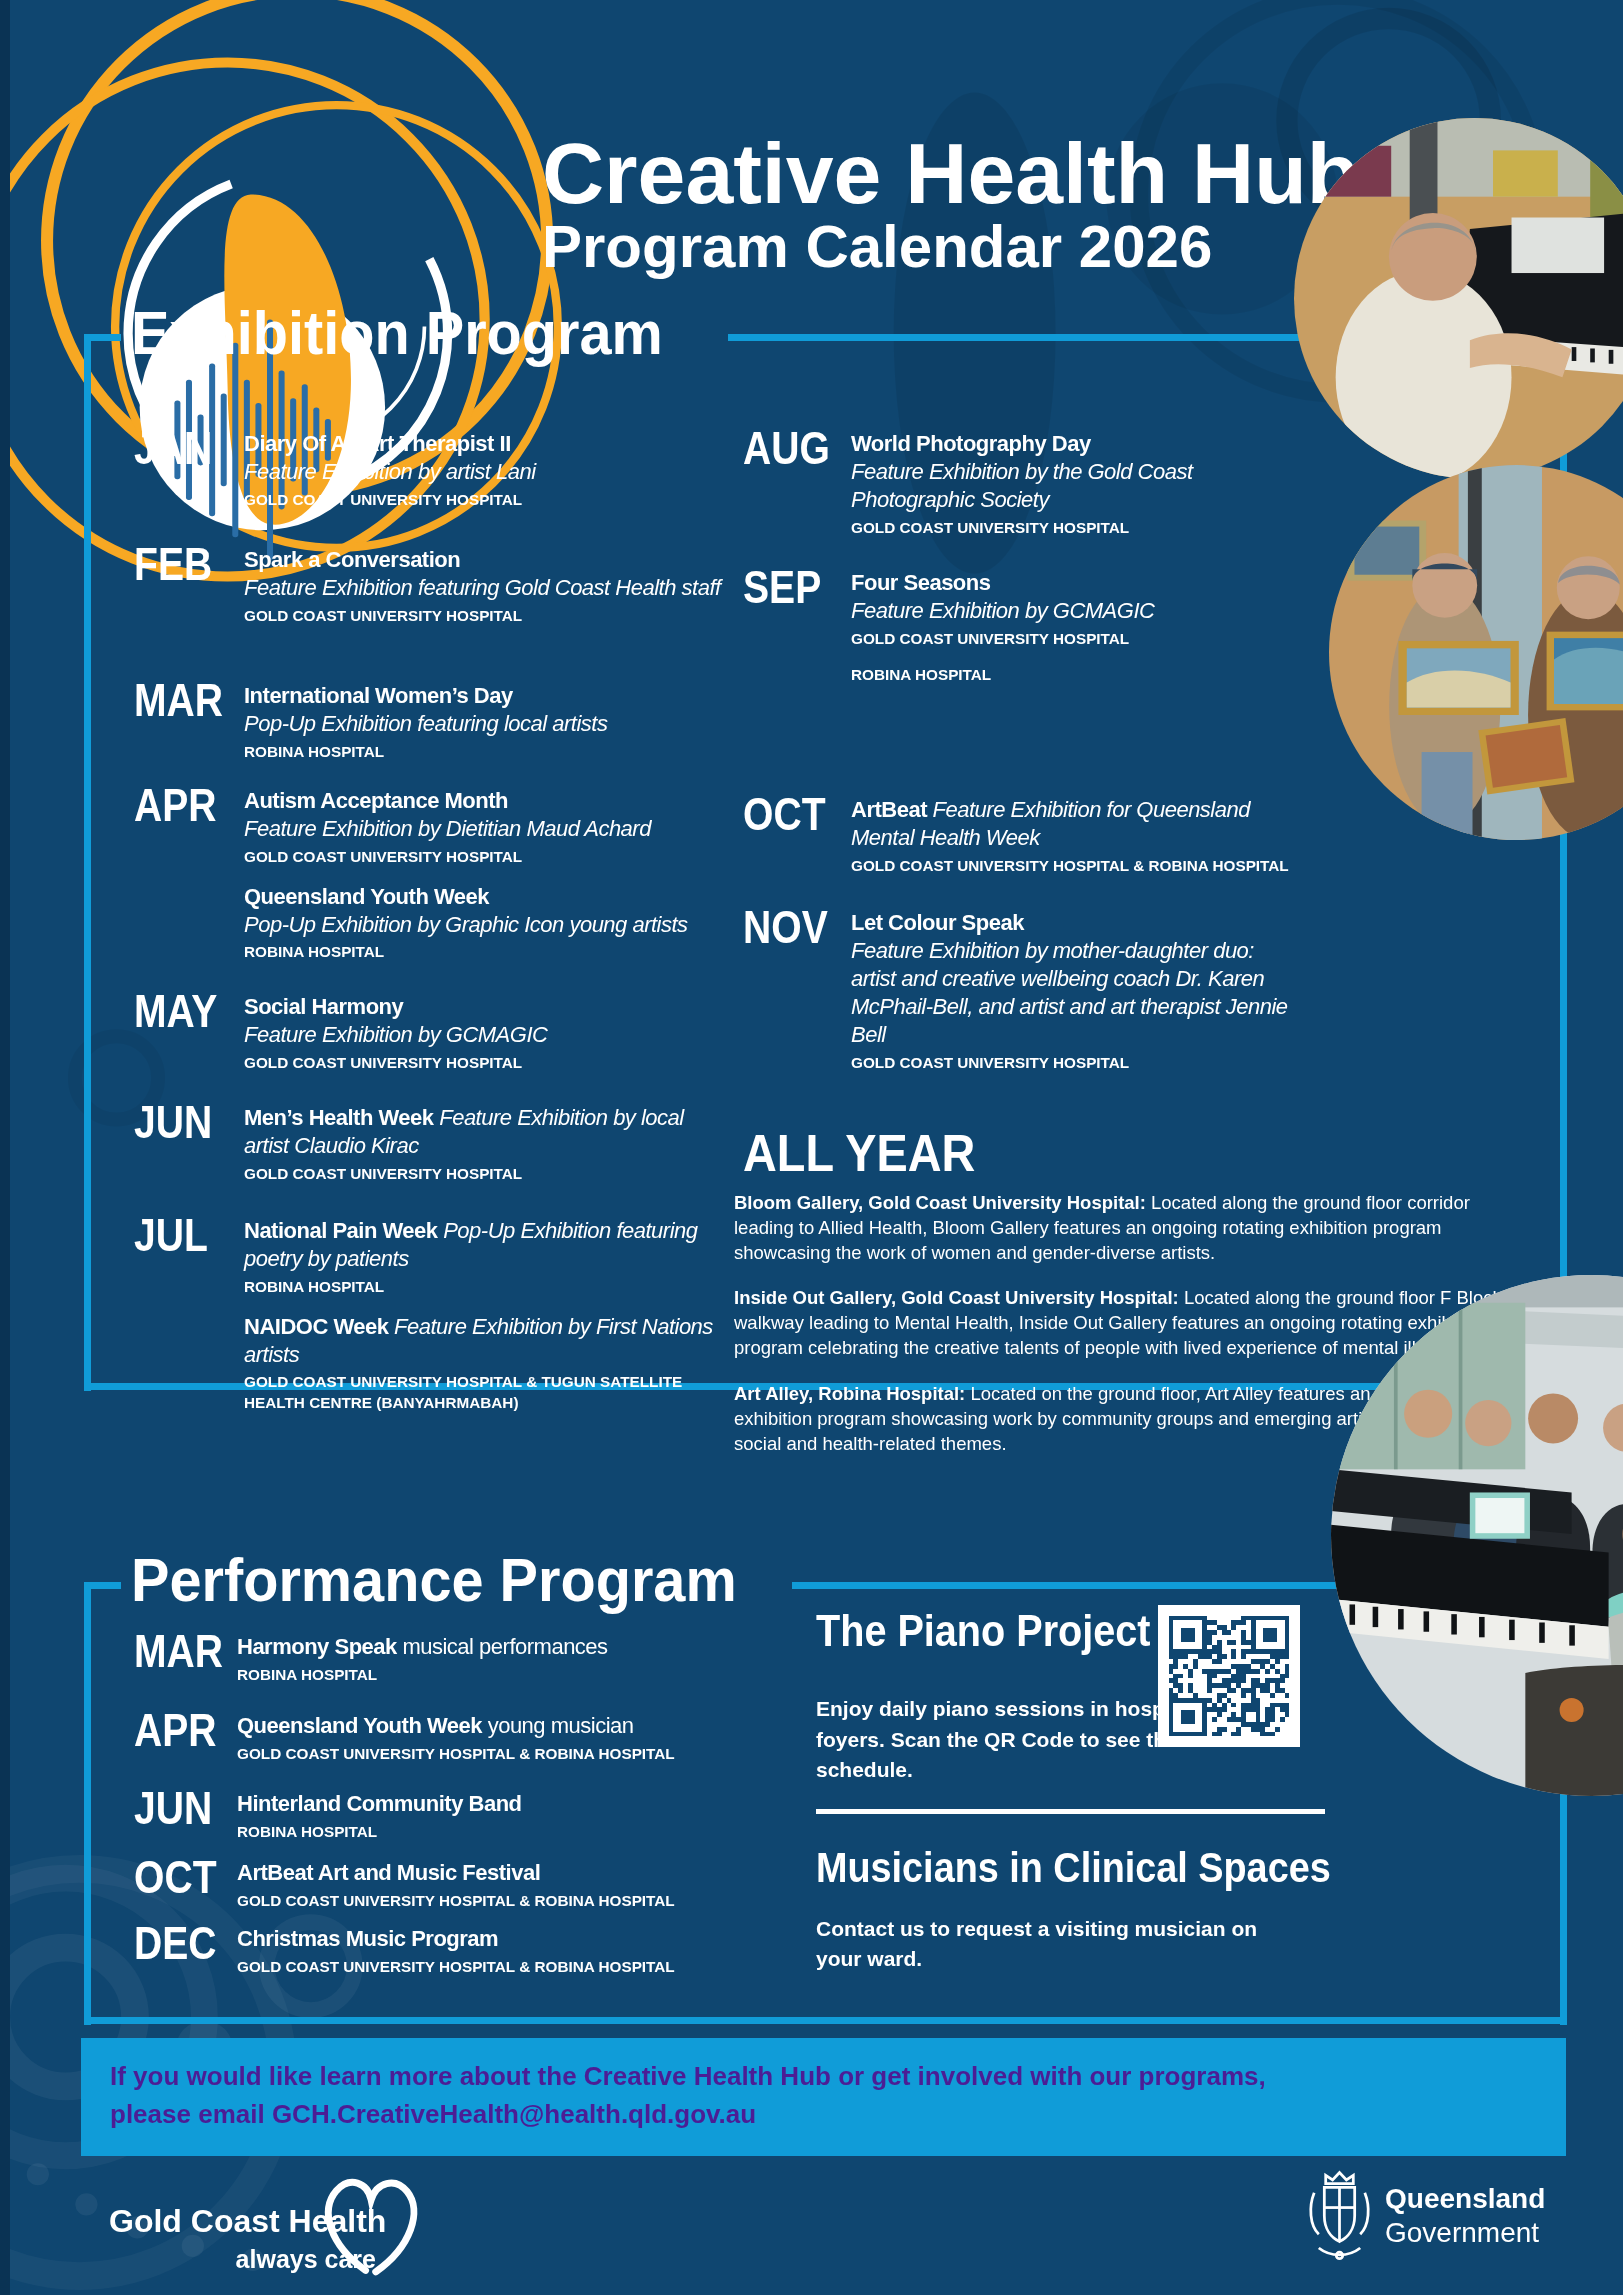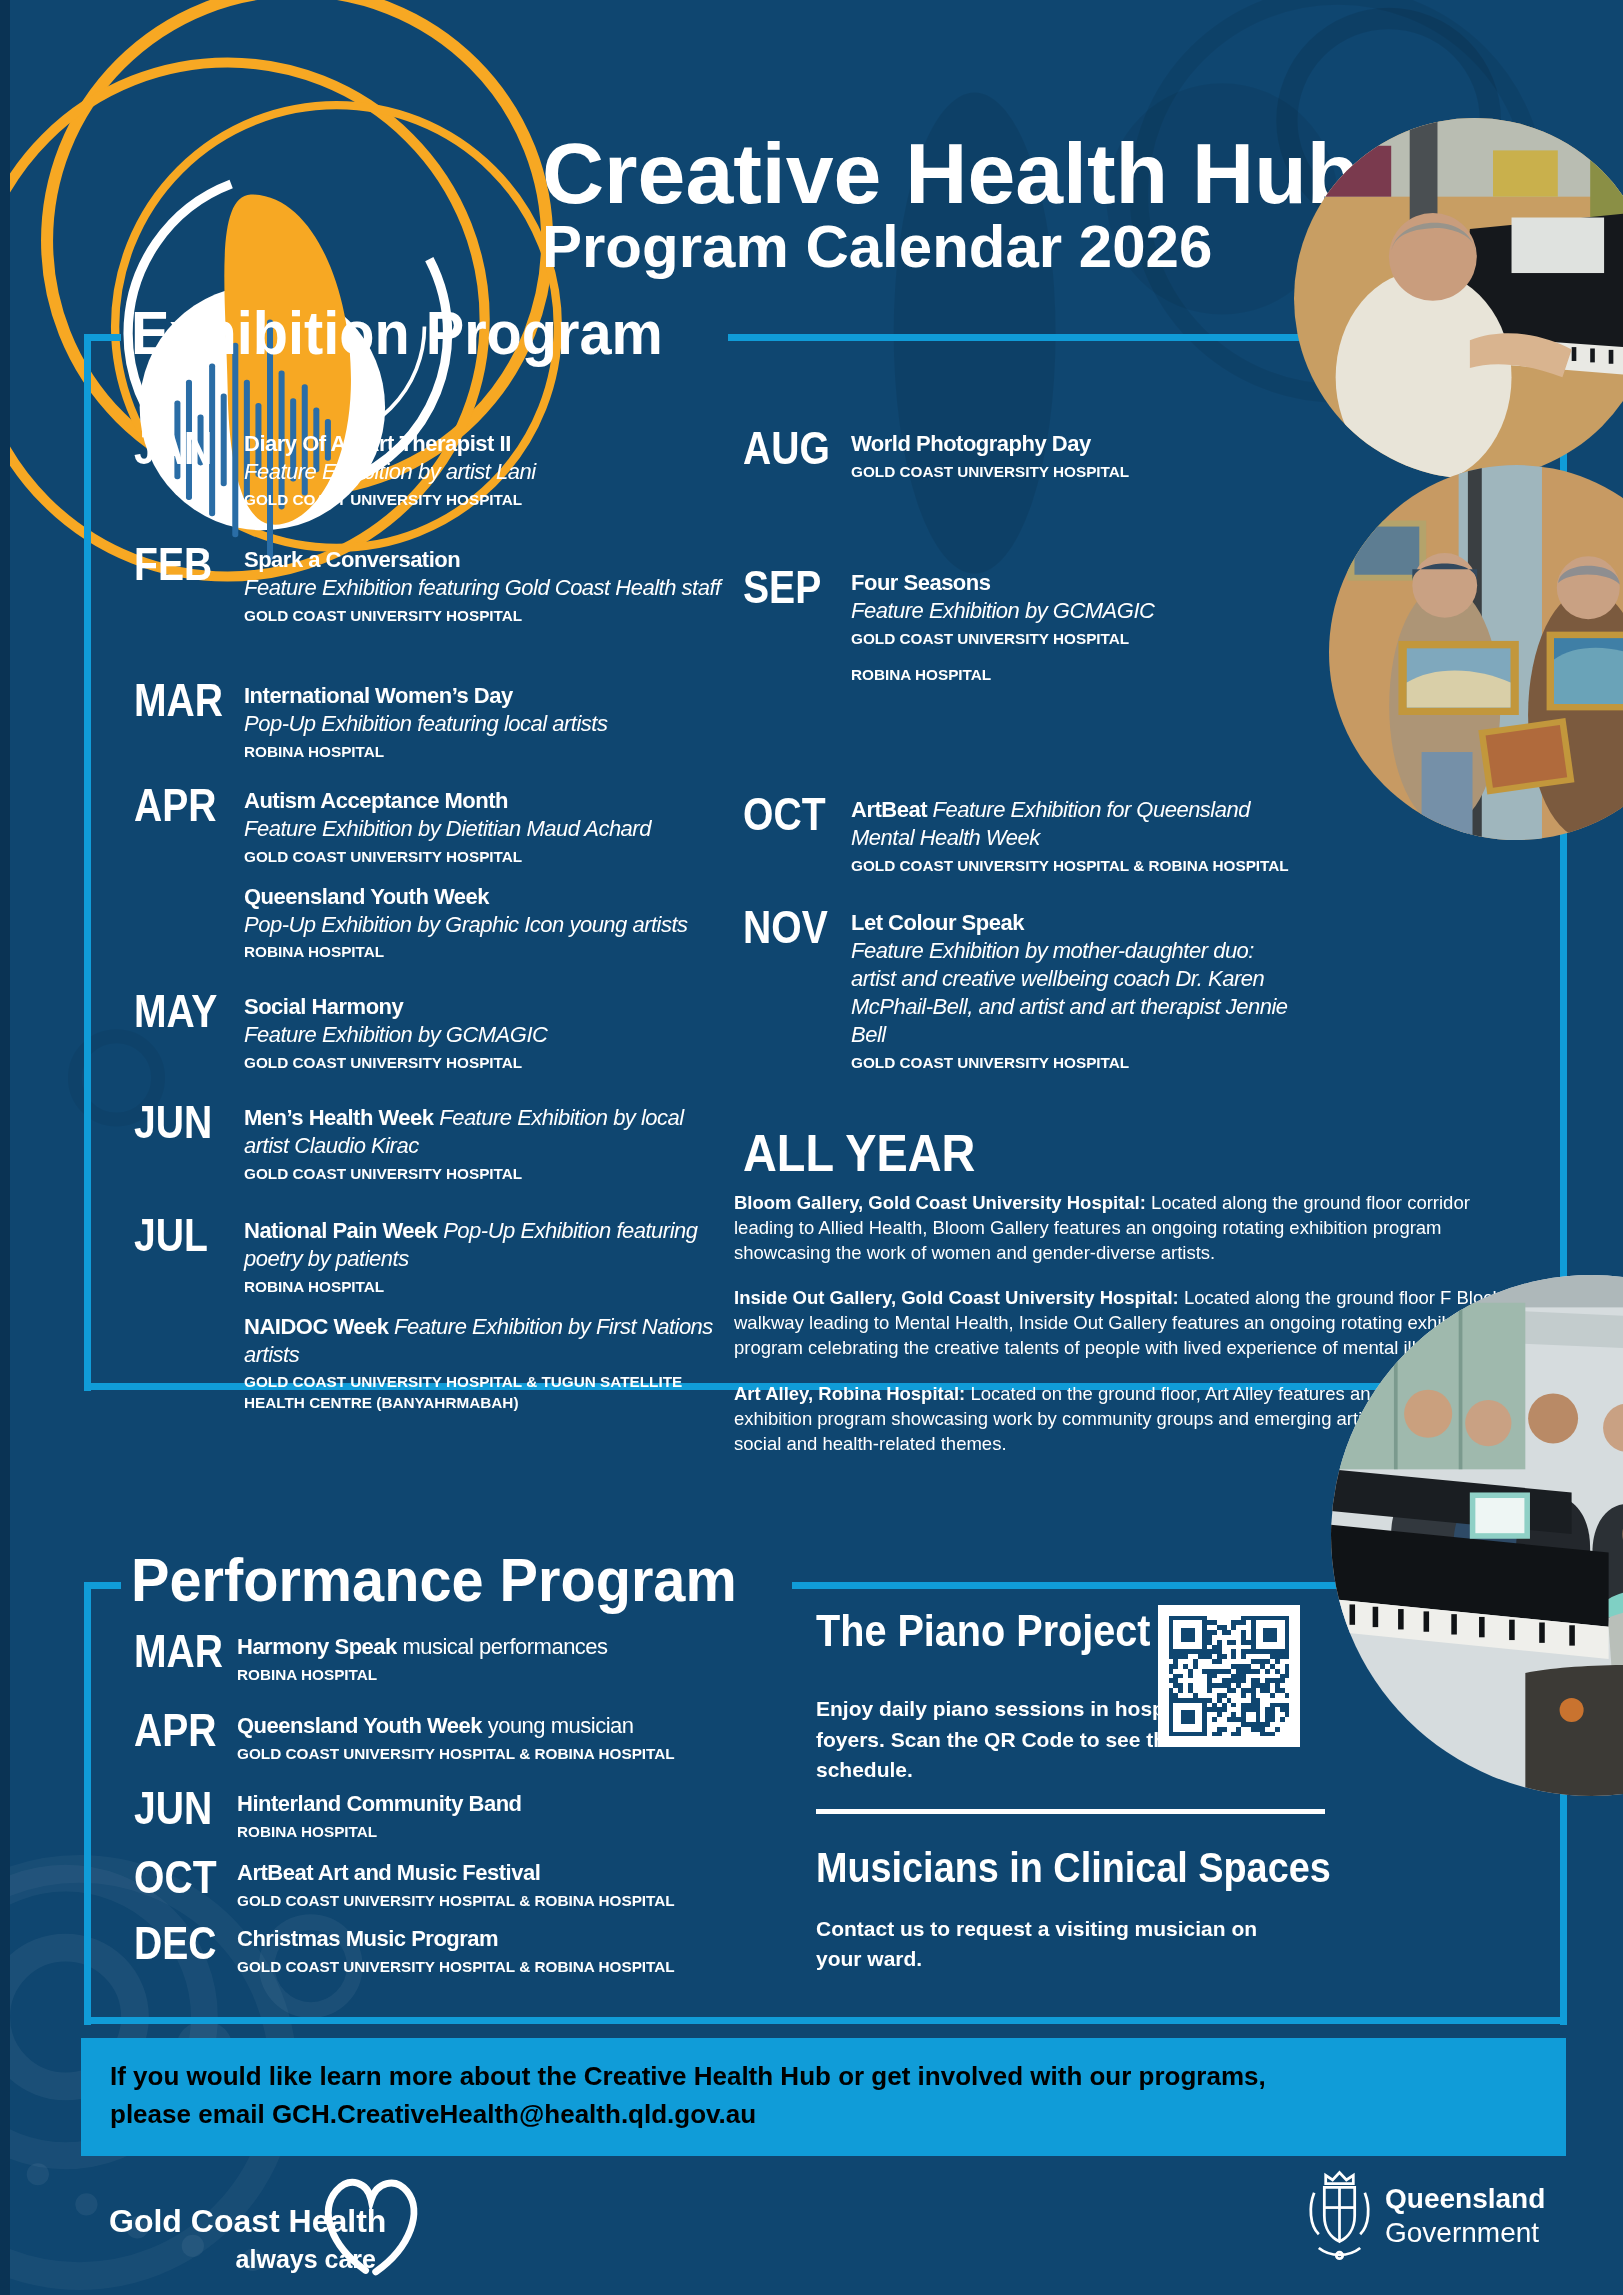--- a/index.html
+++ b/index.html
@@ -23,21 +23,21 @@
   .evs{font-style:italic;font-weight:400;}
   .evn{font-weight:400;}
   .evv{font-size:15.3px;line-height:20.4px;font-weight:700;letter-spacing:0;margin-top:3.7px;}
   
   .ay{font-size:18.5px;line-height:25px;margin:0 0 20.4px 0;font-weight:400;}
   .ay b{font-weight:700;}
   
   .blk-body{position:absolute;font-weight:700;font-size:21px;line-height:30.5px;z-index:4;}
   
   .banner{position:absolute;left:71px;top:2038px;width:1485px;height:118px;background:#109cd8;z-index:7;}
-  .banner-text{padding:19.4px 0 0 29px;font-weight:700;font-size:26px;line-height:38px;color:#000000;}
+  .banner-text{padding:19.4px 0 0 29px;font-weight:700;font-size:26px;line-height:38px;color:#4c1d95;}
   .gch-name{position:absolute;left:99px;top:2203px;font-size:32px;font-weight:700;z-index:7;white-space:nowrap;}
   .gch-tag{position:absolute;left:199px;top:2245px;width:167px;text-align:right;font-size:25px;font-weight:700;z-index:7;}
   .qld-l1{position:absolute;left:1375px;top:2183px;font-size:28px;font-weight:700;z-index:7;}
   .qld-l2{position:absolute;left:1375px;top:2217px;font-size:28px;font-weight:400;z-index:7;}
   
   .photo{position:absolute;border-radius:50%;overflow:hidden;z-index:6;}
   .decor{position:absolute;left:0;top:0;z-index:1;}
   .z4{z-index:4;}
 </style>
 </head>
@@ -296,20 +296,21 @@
           </div>
         </div>
       </div>
     </div>
   <div id="ex-right">
       <div class="mrow" style="left: 733px; top: 430px;">
         <div class="mlabel">AUG</div>
         <div class="mevents" style="left: 108px; width: 451px;">
           <div class="ev">
             <div><span class="evt">World Photography Day</span></div>
+            <div class="evs">Feature Exhibition by the Gold Coast Photographic Society</div>
             <div class="evv">GOLD COAST UNIVERSITY HOSPITAL</div>
           </div>
         </div>
       </div>
       <div class="mrow" style="left: 733px; top: 569px;">
         <div class="mlabel">SEP</div>
         <div class="mevents" style="left: 108px; width: 451px;">
           <div class="ev">
             <div><span class="evt">Four Seasons</span></div>
             <div class="evs">Feature Exhibition by GCMAGIC</div>

